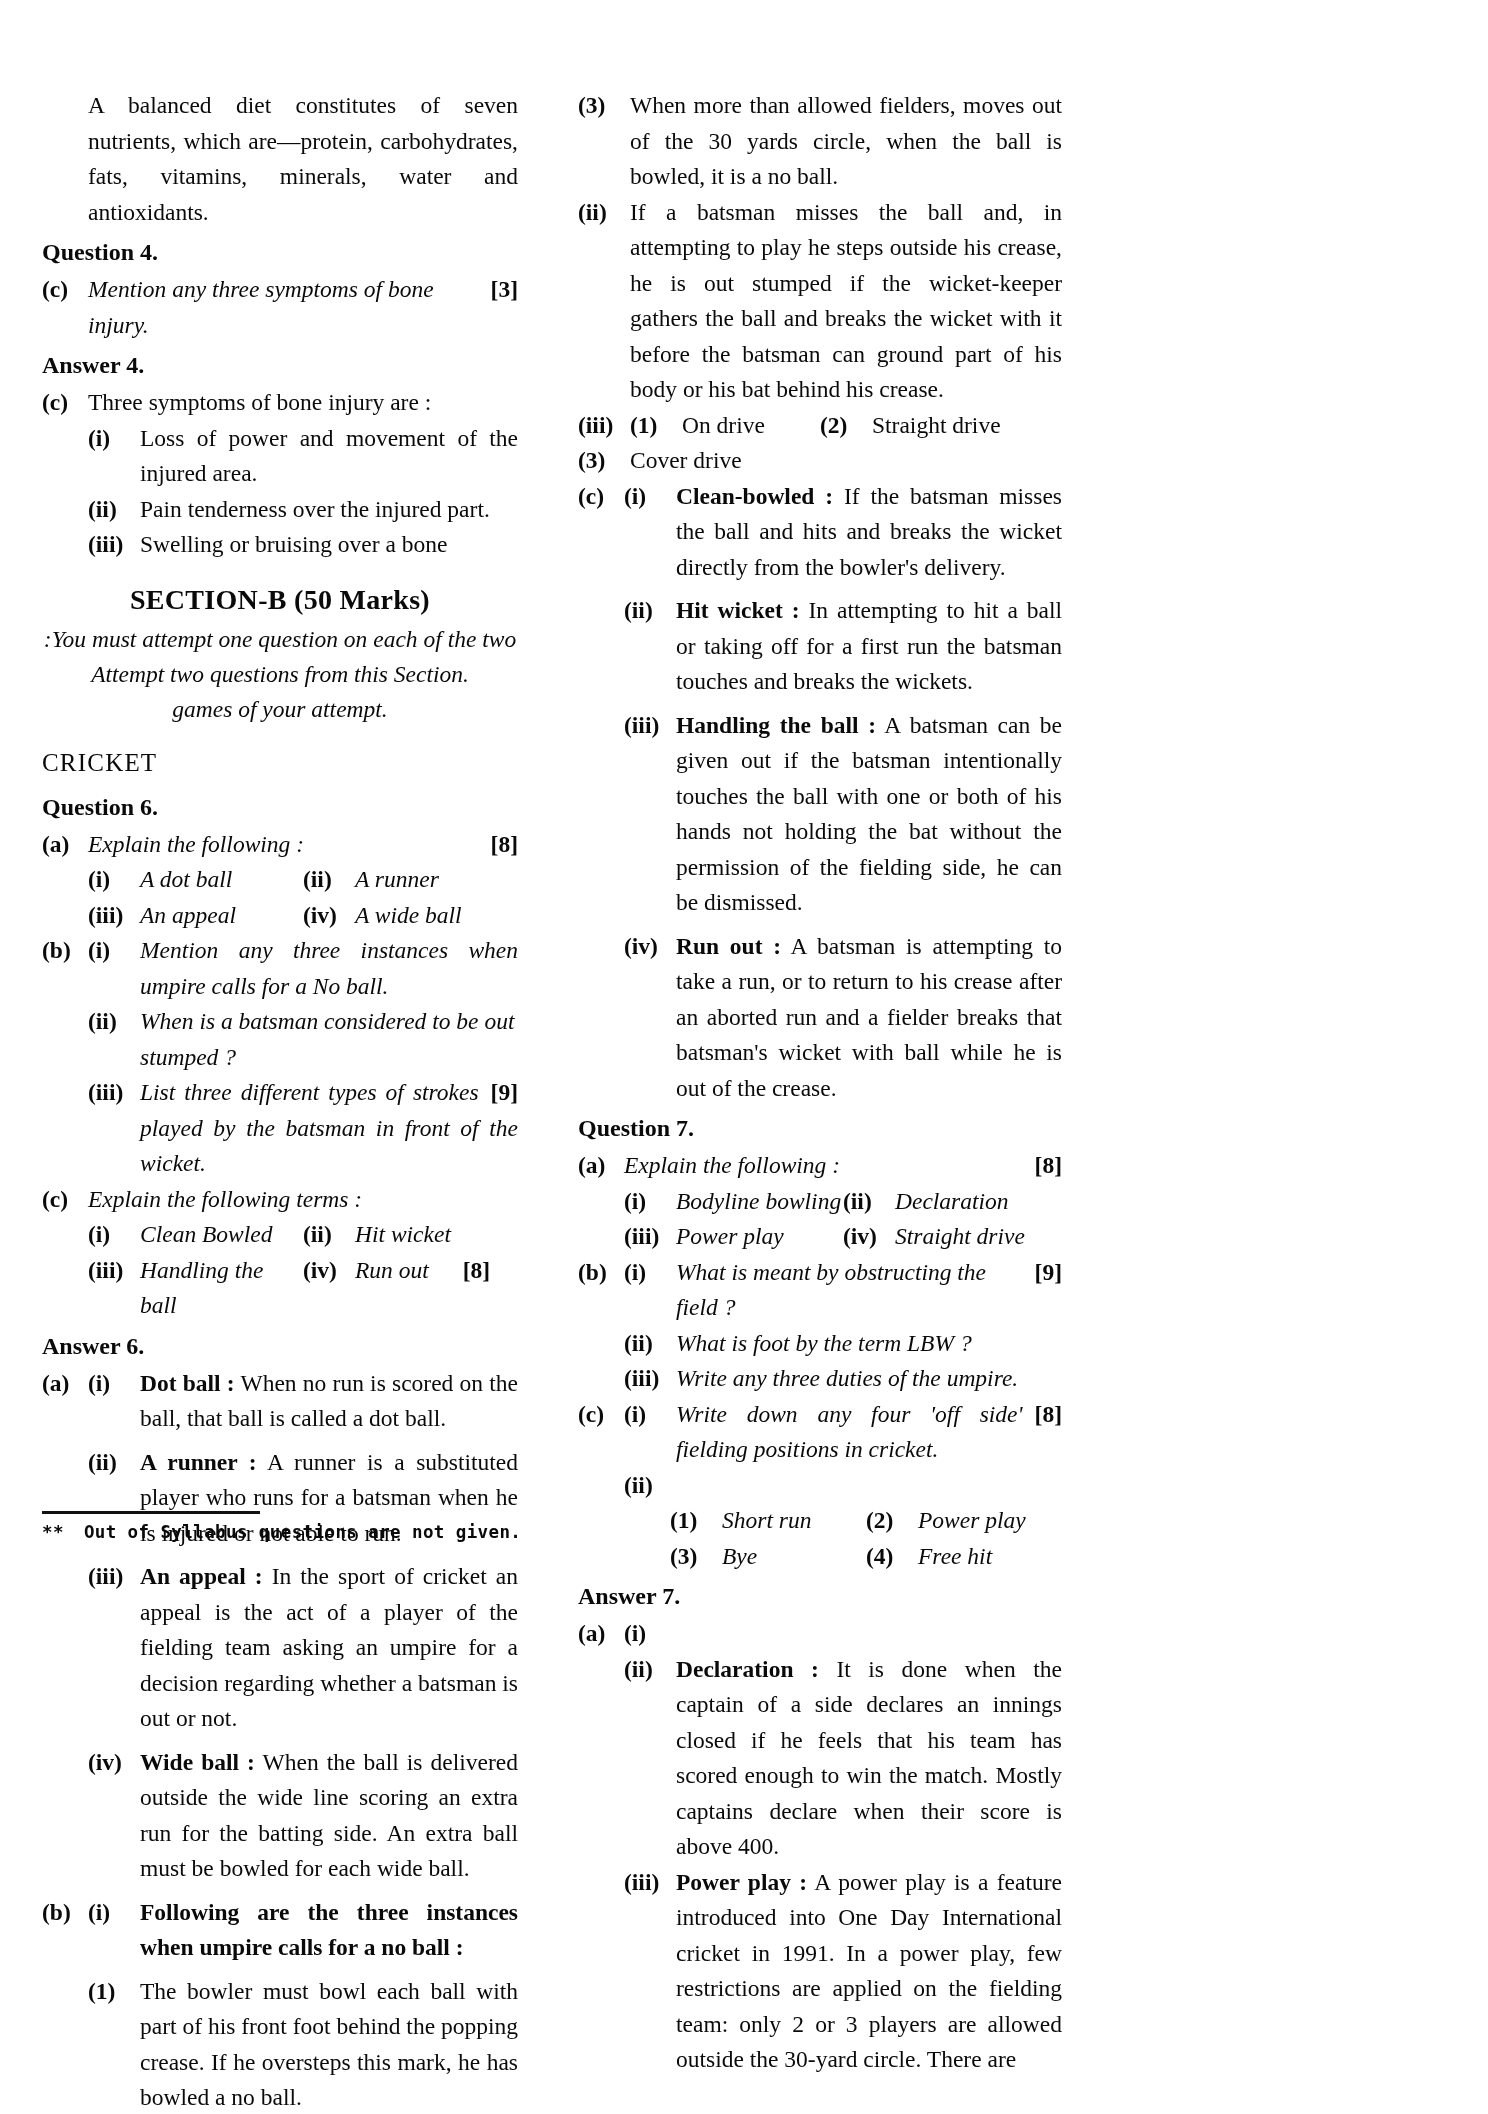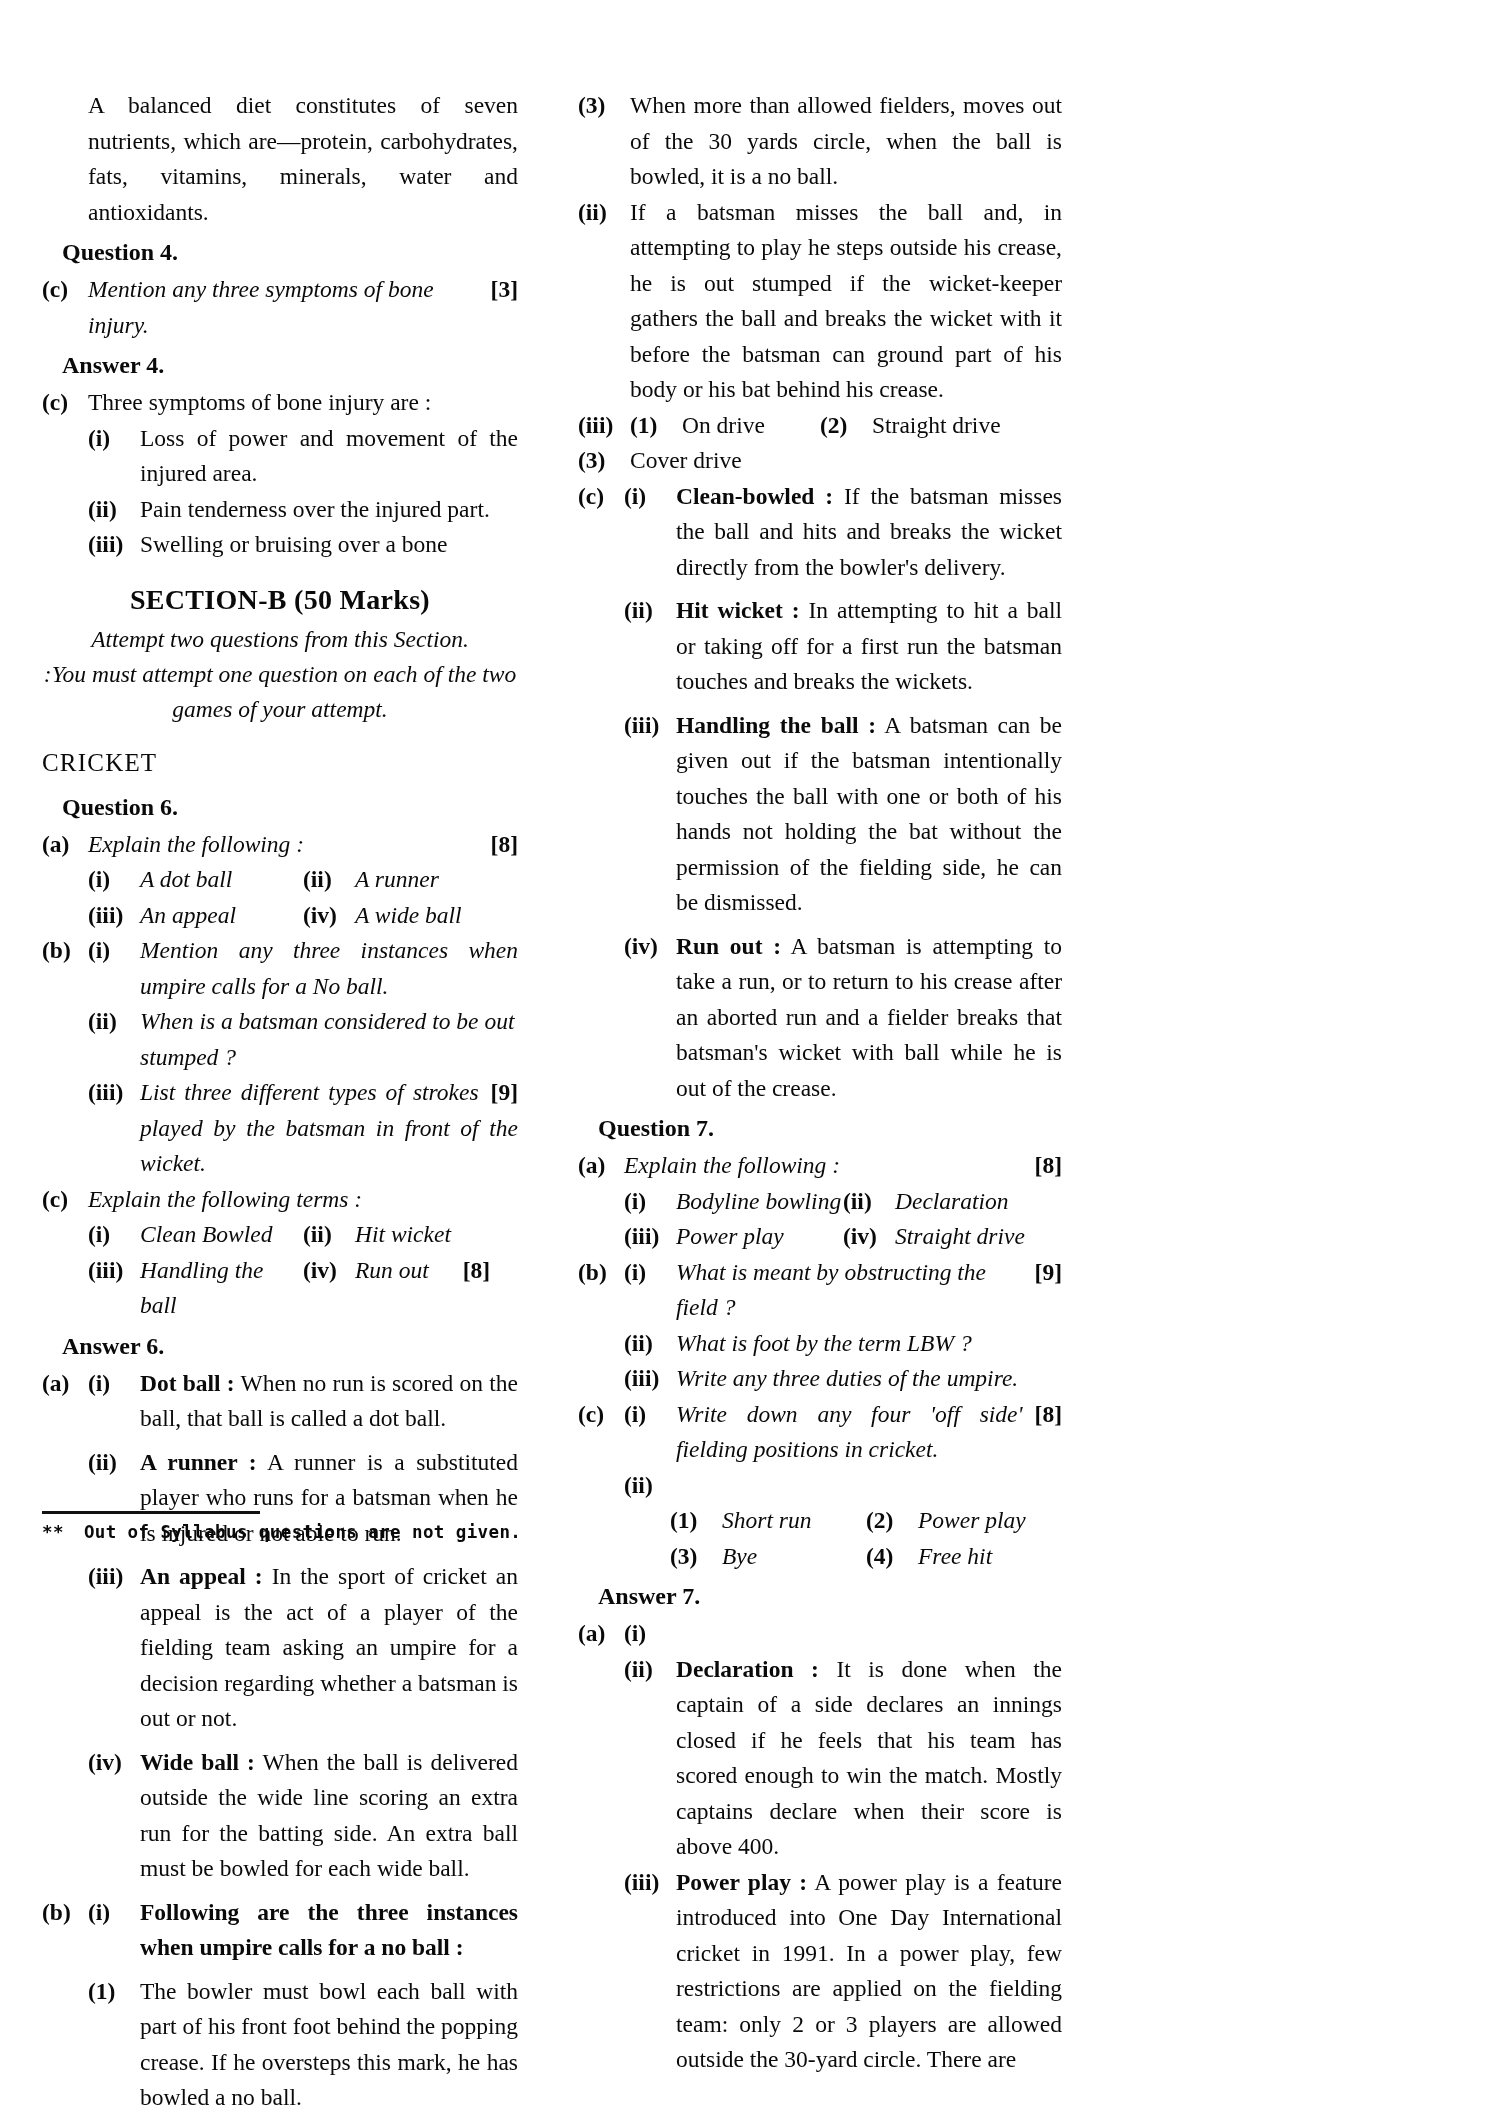--- a/index.html
+++ b/index.html
@@ -65,21 +65,20 @@
     text-justify: inter-word;
   }
   .row > .body.nojust { text-align: left; }
   .indent-block { padding-left: 46px; }
 
   .qhead {
     font-weight: bold;
     font-size: 24px;
     line-height: 40px;
     margin-top: 2px;
-    margin-left: 20px;
   }
 
   .section-title {
     font-weight: bold;
     font-size: 28px;
     letter-spacing: 0.3px;
     text-align: center;
     margin: 21px 0 6px 0;
   }
   .section-note {
@@ -173,22 +172,22 @@
           <span class="body">Pain      tenderness      over      the      injured part.</span>
         </div>
         <div class="row">
           <span class="lbl rn">(iii)</span>
           <span class="body nojust">Swelling or bruising over a bone</span>
         </div>
       </div>
 
       <div class="section-title">SECTION-B (50 Marks)</div>
 
+      <div class="section-note">:You must attempt one question on each of the two</div>
       <div class="section-note">Attempt two questions from this Section.</div>
-      <div class="section-note">:You must attempt one question on each of the two</div>
       <div class="section-note">games of your attempt.</div>
 
       <div class="game-title">CRICKET</div>
 
       <div class="qhead">Question 6.</div>
 
       <div class="row">
         <span class="lbl">(a)</span>
         <span class="body nojust ital">
           <span class="marks">[8]</span>

